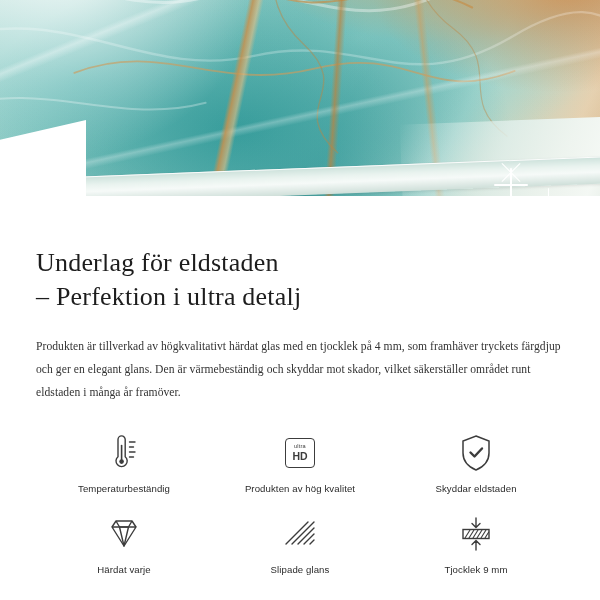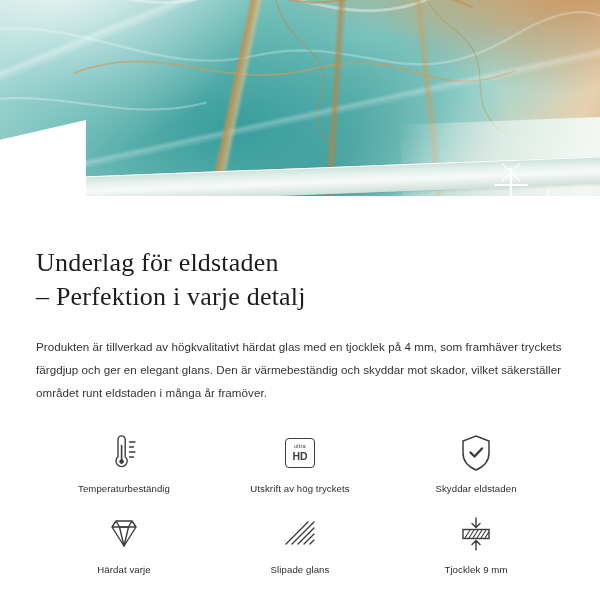--- a/index.html
+++ b/index.html
@@ -141,20 +141,21 @@
   .headline .l2 {
     display: block;
   }
   .body-copy {
     margin-top: 20px;
     font-size: 11.6px;
     line-height: 2.02;
     color: #333333;
     max-width: 528px;
     letter-spacing: .05px;
+    font-family: Liberation Serif, serif;
   }
 
   
   .features {
     margin-top: 26px;
     display: grid;
     grid-template-columns: repeat(3, 1fr);
     row-gap: 18px;
   }
   .feature {
@@ -235,21 +236,21 @@
         <span style="left:8px; top:0; width:1.4px; height:18px;"></span>
         <span style="left:0; top:8px; width:18px; height:1.4px;"></span>
       </div>
     </div>
   </div>
 
   <div class="content">
 
     <h1 class="headline">
       <span>Underlag för eldstaden</span>
-      <span class="l2">– Perfektion i varje detalj</span>
+      <span class="l2">– Perfektion i ultra detalj</span>
     </h1>
 
     <p class="body-copy">Produkten är tillverkad av högkvalitativt härdat glas med en tjocklek på 4 mm, som framhäver tryckets färgdjup och ger en elegant glans. Den är värmebeständig och skyddar mot skador, vilket säkerställer området runt eldstaden i många år framöver.</p>
 
     <div class="features">
 
       <div class="feature">
         <div class="feature-icon">
           <svg width="38" height="40" viewBox="0 0 38 40" fill="none" stroke="#3c3c3c" stroke-width="1.4" stroke-linecap="round">
             <path d="M13 6.5 a3.6 3.6 0 0 1 7.2 0 v17.2 a5.6 5.6 0 1 1 -7.2 0 z"></path>
@@ -261,21 +262,21 @@
         <div class="feature-label">Temperaturbeständig</div>
       </div>
 
       <div class="feature">
         <div class="feature-icon">
           <div class="ultrahd-badge">
             <span class="u1">ultra</span>
             <span class="u2">HD</span>
           </div>
         </div>
-        <div class="feature-label">Utskrift av hög tryckets</div>
+        <div class="feature-label">Produkten av hög kvalitet</div>
       </div>
 
       <div class="feature">
         <div class="feature-icon">
           <svg width="34" height="40" viewBox="0 0 34 40" fill="none">
             <path d="M17 3 L30 8 V20 C30 28.5 24 34 17 37 C10 34 4 28.5 4 20 V8 Z" stroke="#3c3c3c" stroke-width="1.5"></path>
             <path d="M11.5 19.5 L15.5 23.5 L23 15.5" stroke="#3c3c3c" stroke-width="2.4" stroke-linecap="round" stroke-linejoin="round"></path>
           </svg>
         </div>
         <div class="feature-label">Skyddar eldstaden</div>

